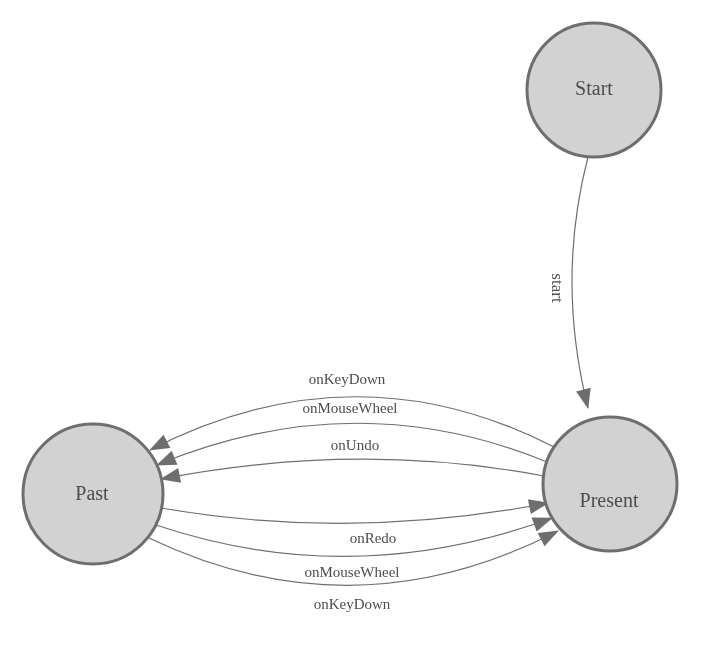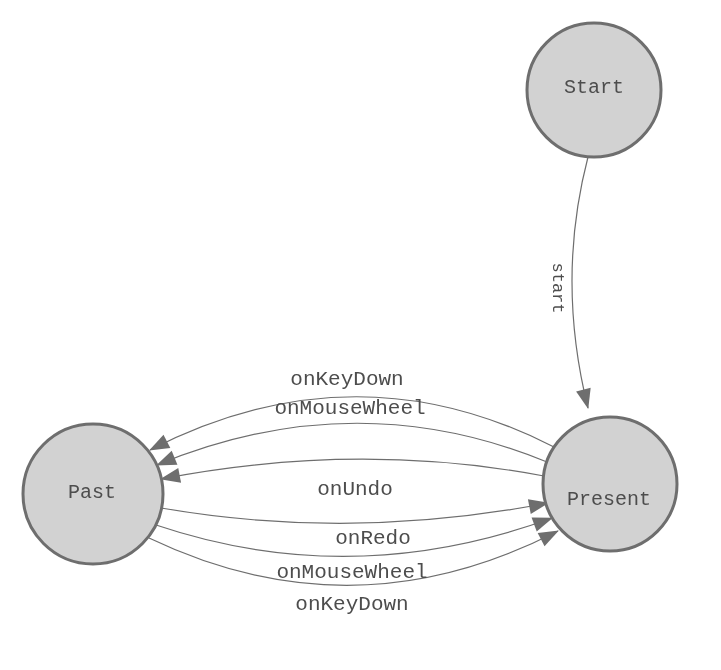--- a/index.html
+++ b/index.html
@@ -9,30 +9,30 @@
     --edge:#6e6e6e;
     --arrow:#6e6e6e;
     --text:#4d4d4d;
   }
   html,body{margin:0;padding:0;background:var(--bg);}
   .canvas{
     position:relative;
     width:703px;height:670px;
     background:var(--bg);
     overflow:hidden;
-    font-family:Liberation Mono, monospace;
+    font-family:Liberation Serif, serif;
   }
   .diagram-svg{position:absolute;left:0;top:0;}
   .edge{fill:none;stroke:var(--edge);stroke-width:1.2;}
   .node{fill:var(--node-fill);stroke:var(--node-stroke);stroke-width:3;}
   .lbl{
     position:absolute;
     transform:translate(-50%,-50%);
     color:var(--text);
-    font-size:21px;
+    font-size:15px;
     white-space:nowrap;
     line-height:1;
   }
   .lbl.rot{transform:translate(-50%,-50%) rotate(90deg);font-size:17px;}
   .node-lbl{font-size:20px;}
 </style>
 </head>
 <body>
 
 <div class="canvas">
@@ -60,19 +60,19 @@
   </svg>
 
   <div class="lbl node-lbl" style="left:594px;top:88px;">Start</div>
   <div class="lbl node-lbl" style="left:609px;top:500px;">Present</div>
   <div class="lbl node-lbl" style="left:92px;top:493px;">Past</div>
 
   <div class="lbl rot" style="left:557px;top:288px;">start</div>
 
   <div class="lbl" style="left:347px;top:379px;">onKeyDown</div>
   <div class="lbl" style="left:350px;top:408px;">onMouseWheel</div>
-  <div class="lbl" style="left:355px;top:445px;margin-top:44px;">onUndo</div>
+  <div class="lbl" style="left:355px;top:445px;">onUndo</div>
 
   <div class="lbl" style="left:350px;top:538px;margin-left:23px;">onRedo</div>
   <div class="lbl" style="left:352px;top:572px;">onMouseWheel</div>
   <div class="lbl" style="left:352px;top:604px;">onKeyDown</div>
 
 </div>
 
 </body></html>

